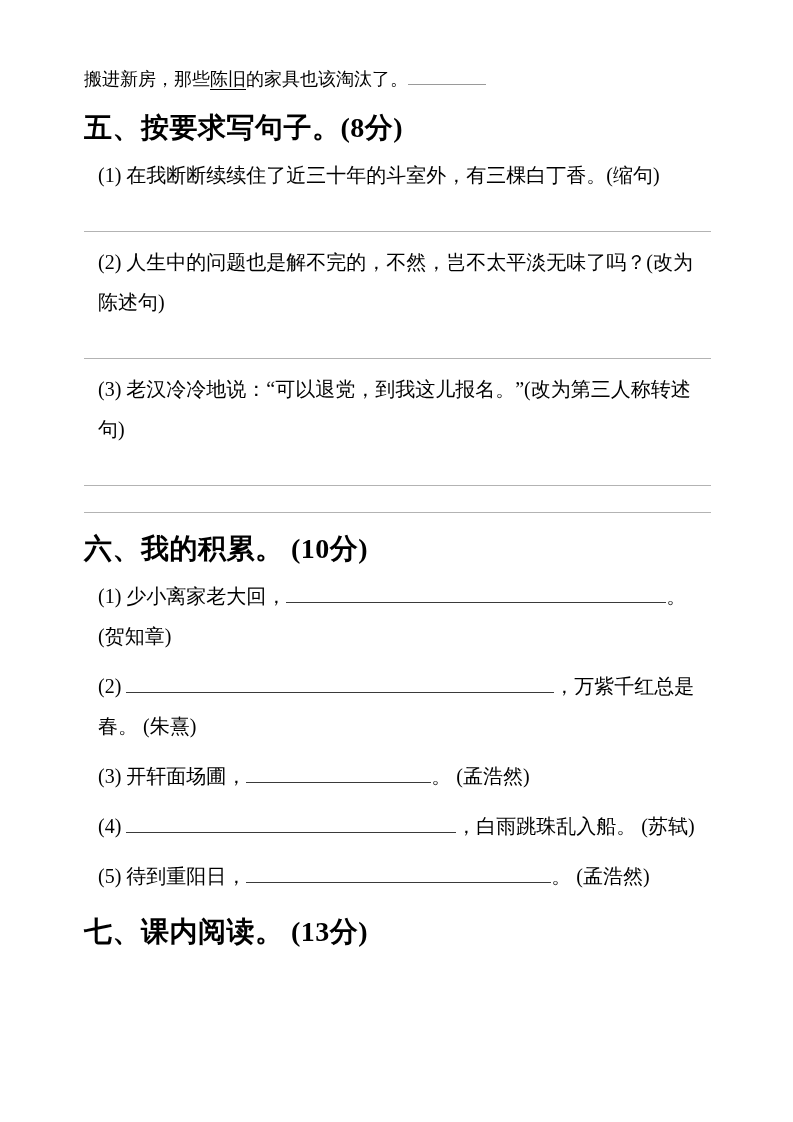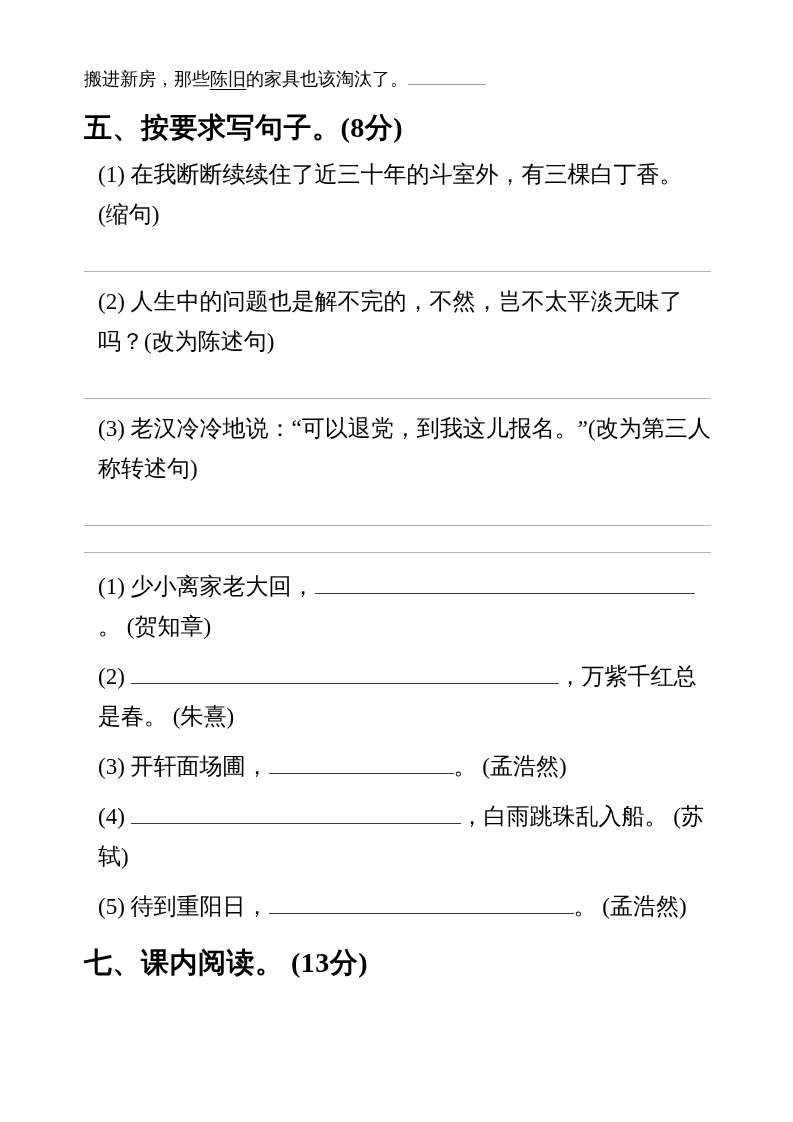--- a/index.html
+++ b/index.html
@@ -41,21 +41,21 @@
   .bk-305 { width: 305px; }
   h2.sec {
     margin: 22px 0 0 0;
     font-size: 28px;
     line-height: 27px;
     font-weight: bold;
     letter-spacing: 0.5px;
   }
   .q {
     margin: 10px 0 0 14px;
-    font-size: 23px;
+    font-size: 20px;
     line-height: 40px;
   }
   .q.first { margin-top: 14px; }
   .answer-line {
     height: 0;
     border-top: 1px solid #b3b3b3;
     margin: 36px 0 0 0;
   }
   .answer-line.tight { margin-top: 26px; }
   .passage {
@@ -79,20 +79,21 @@
   <div class="answer-line"></div>
 
   <p class="q">(2) 人生中的问题也是解不完的，不然，岂不太平淡无味了吗？(改为陈述句)</p>
   <div class="answer-line"></div>
 
   <p class="q">(3) 老汉冷冷地说：“可以退党，到我这儿报名。”(改为第三人称转述句)</p>
   <div class="answer-line"></div>
 
   <div class="answer-line tight"></div>
 
+  <h2 class="sec">六、我的积累。 (10分)</h2>
 
   <p class="q first"><span>(1) 少小离家老大回，</span><span class="blank bk-380"></span><span>。 (贺知章)</span></p>
 
   <p class="q"><span>(2) </span><span class="blank bk-428"></span><span>，万紫千红总是春。 (朱熹)</span></p>
 
   <p class="q"><span>(3) 开轩面场圃，</span><span class="blank bk-185"></span><span>。 (孟浩然)</span></p>
 
   <p class="q"><span>(4) </span><span class="blank bk-330"></span><span>，白雨跳珠乱入船。 (苏轼)</span></p>
 
   <p class="q"><span>(5) 待到重阳日，</span><span class="blank bk-305"></span><span>。 (孟浩然)</span></p>

